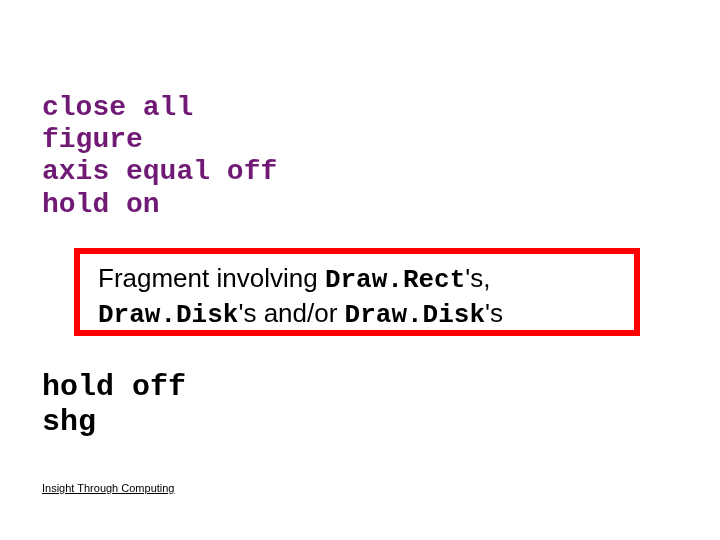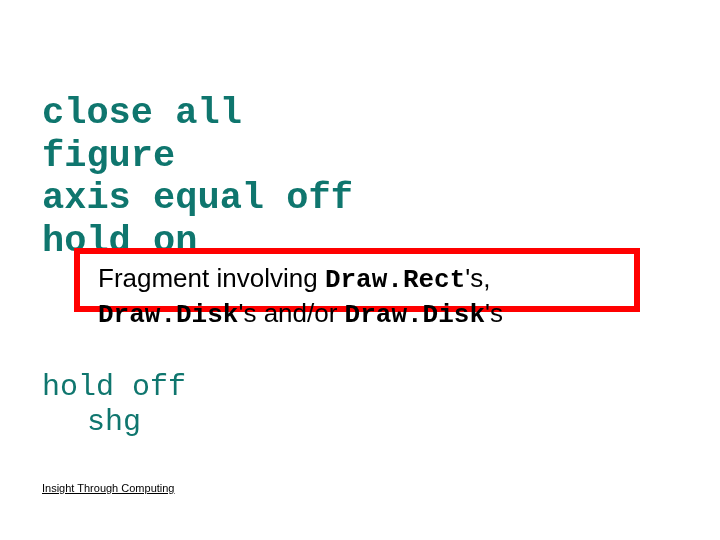--- a/index.html
+++ b/index.html
@@ -24,32 +24,32 @@
     text-align: center;
     font-size: 32px;
     color: #000080;
     font-weight: normal;
   }
   .code-top {
     position: absolute;
     top: 92px;
     left: 42px;
     font-family: "Courier New", Courier, monospace;
-    font-size: 37px;
+    font-size: 28px;
     font-weight: bold;
-    color: #0f766e;
+    color: #701a75;
     line-height: 1.15;
     white-space: pre;
   }
   .frag-box {
     position: absolute;
     top: 248px;
     left: 74px;
     width: 566px;
-    height: 64px;
+    height: 88px;
     border: 6px solid #ff0000;
     box-sizing: border-box;
     padding: 8px 18px 8px 18px;
     color: #000000;
   }
   .frag-line {
     font-size: 26px;
     line-height: 1.25;
   }
   .comic {
@@ -58,25 +58,24 @@
   .mono {
     font-family: "Courier New", Courier, monospace;
     font-weight: bold;
   }
   .code-bottom {
     position: absolute;
     top: 370px;
     left: 42px;
     font-family: "Courier New", Courier, monospace;
     font-size: 30px;
-    font-weight: normal;
-    color: #0f766e;
+    font-weight: bold;
+    color: #000000;
     line-height: 1.15;
     white-space: pre;
-    text-align: center;
   }
   .footer {
     position: absolute;
     bottom: 46px;
     left: 42px;
     font-family: Arial, sans-serif;
     font-size: 11px;
     color: #000000;
     text-decoration: underline;
   }

